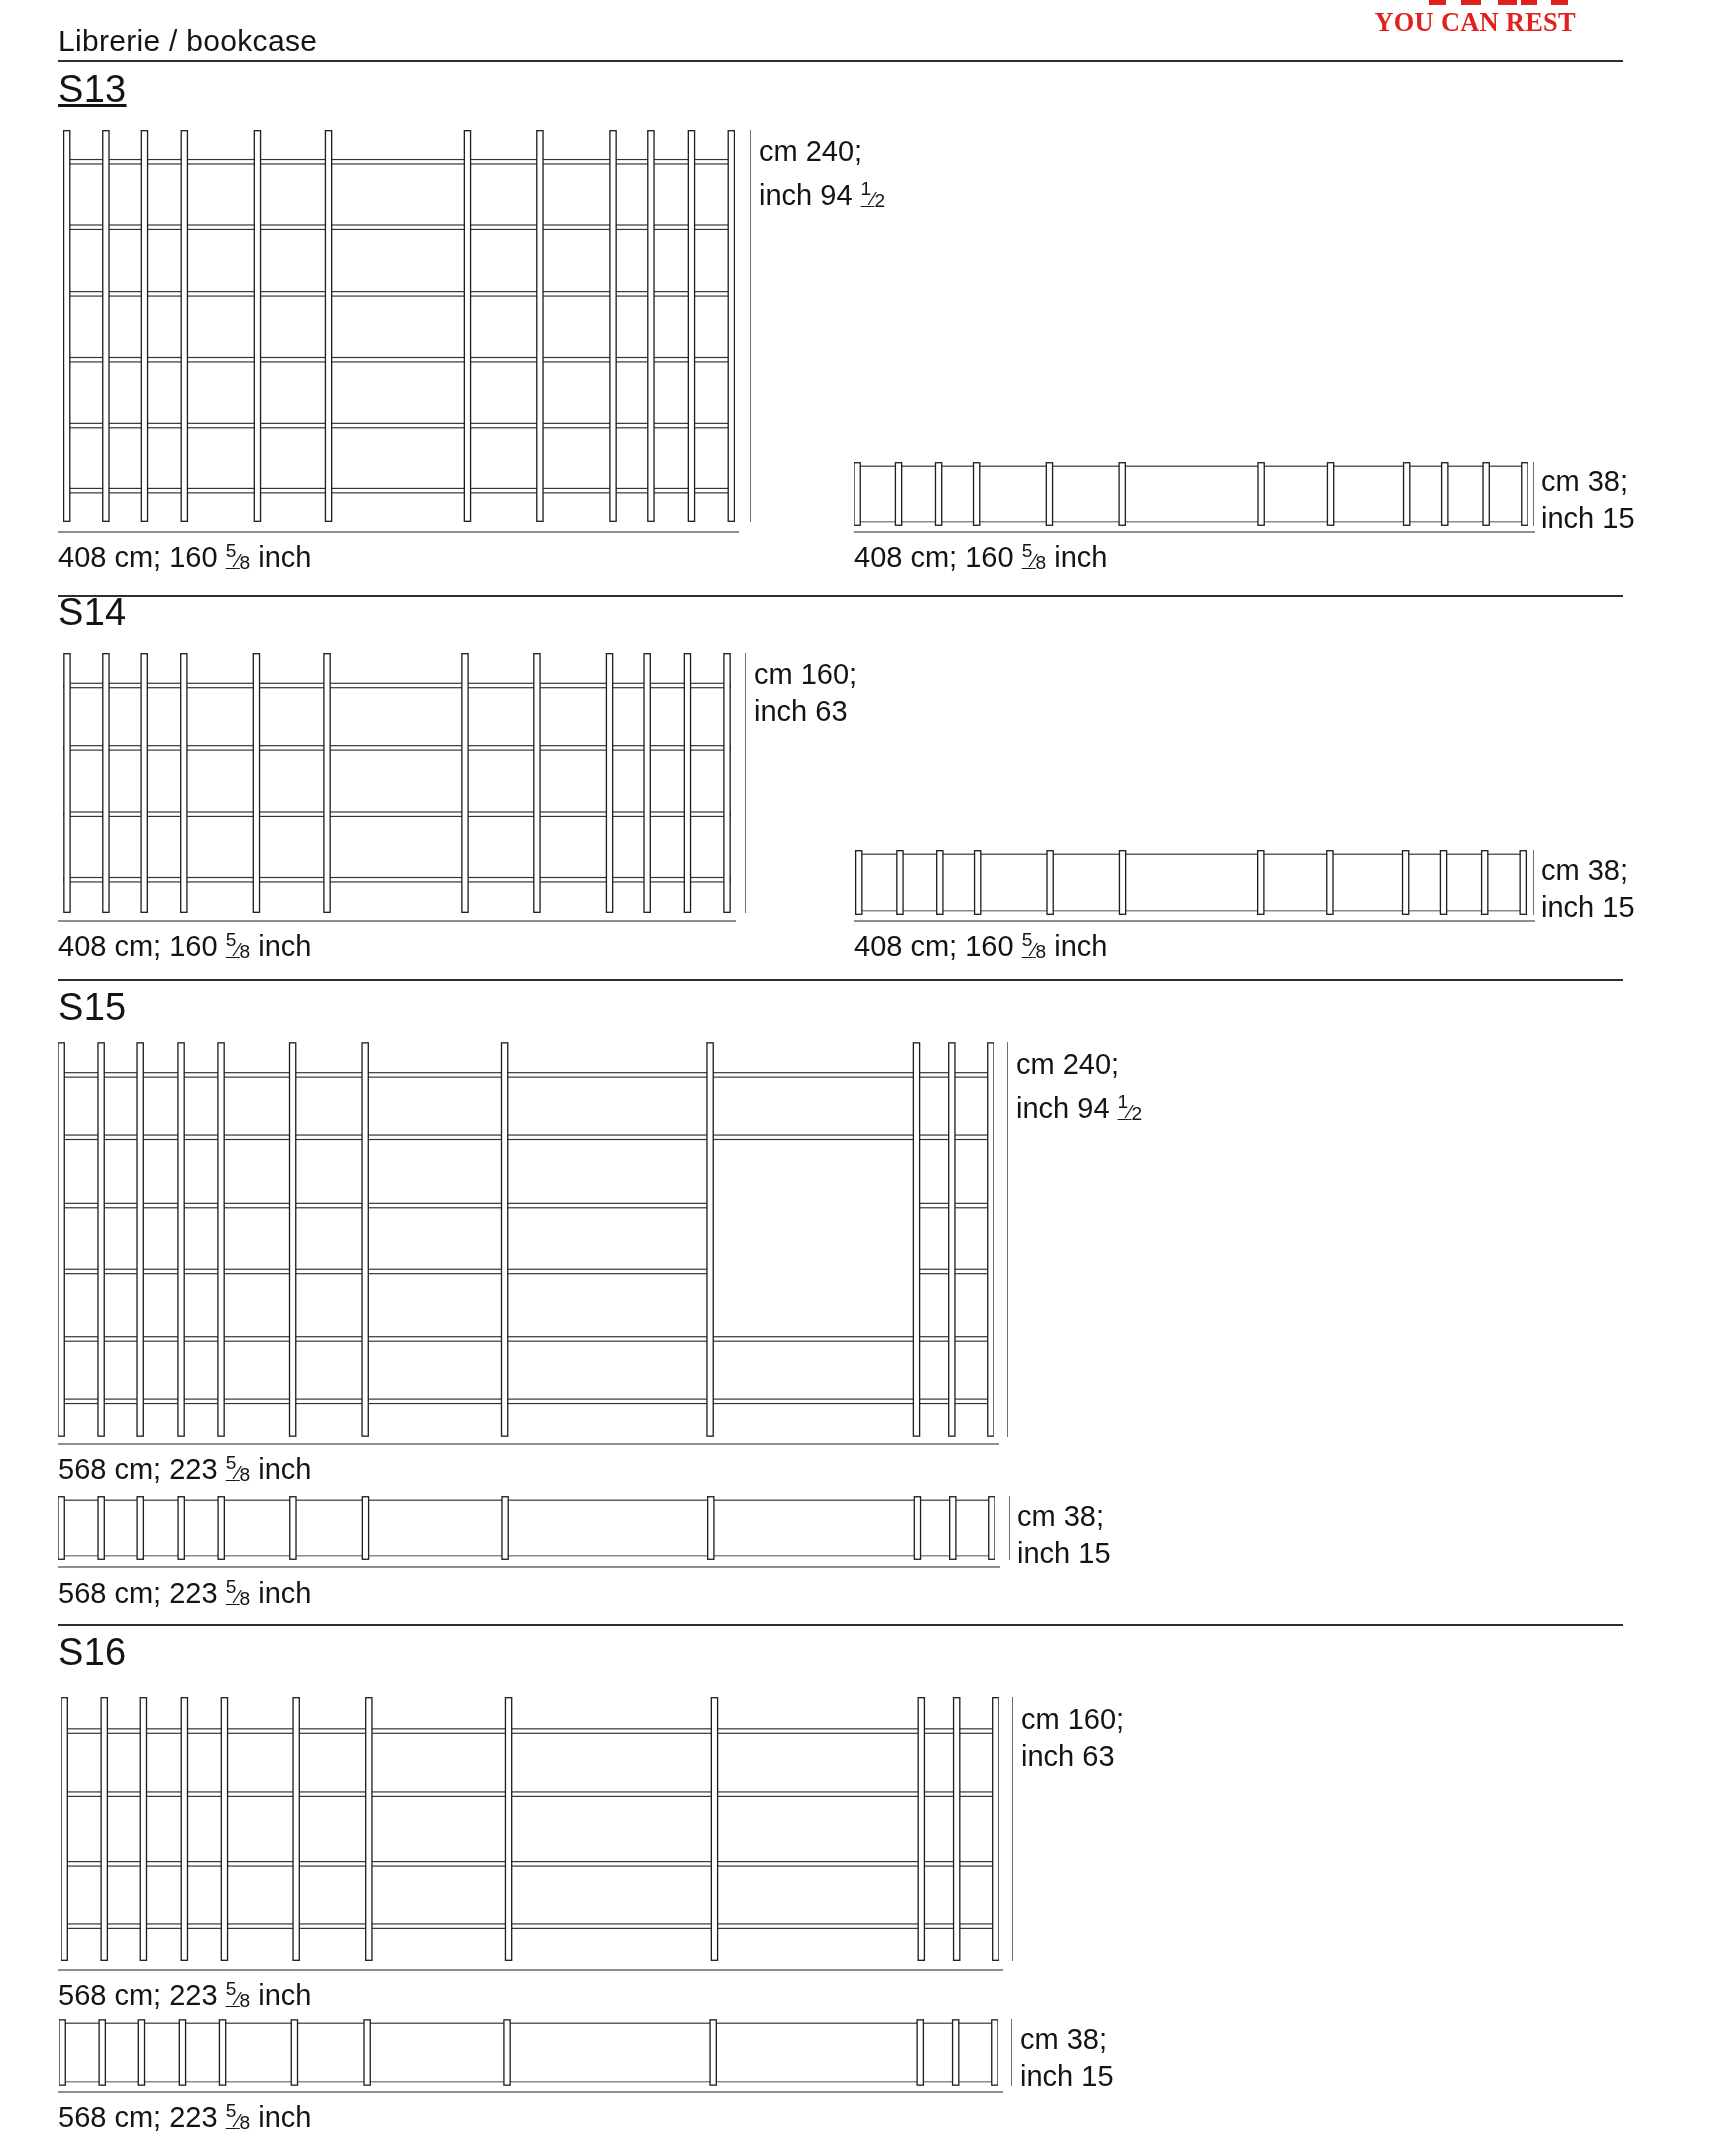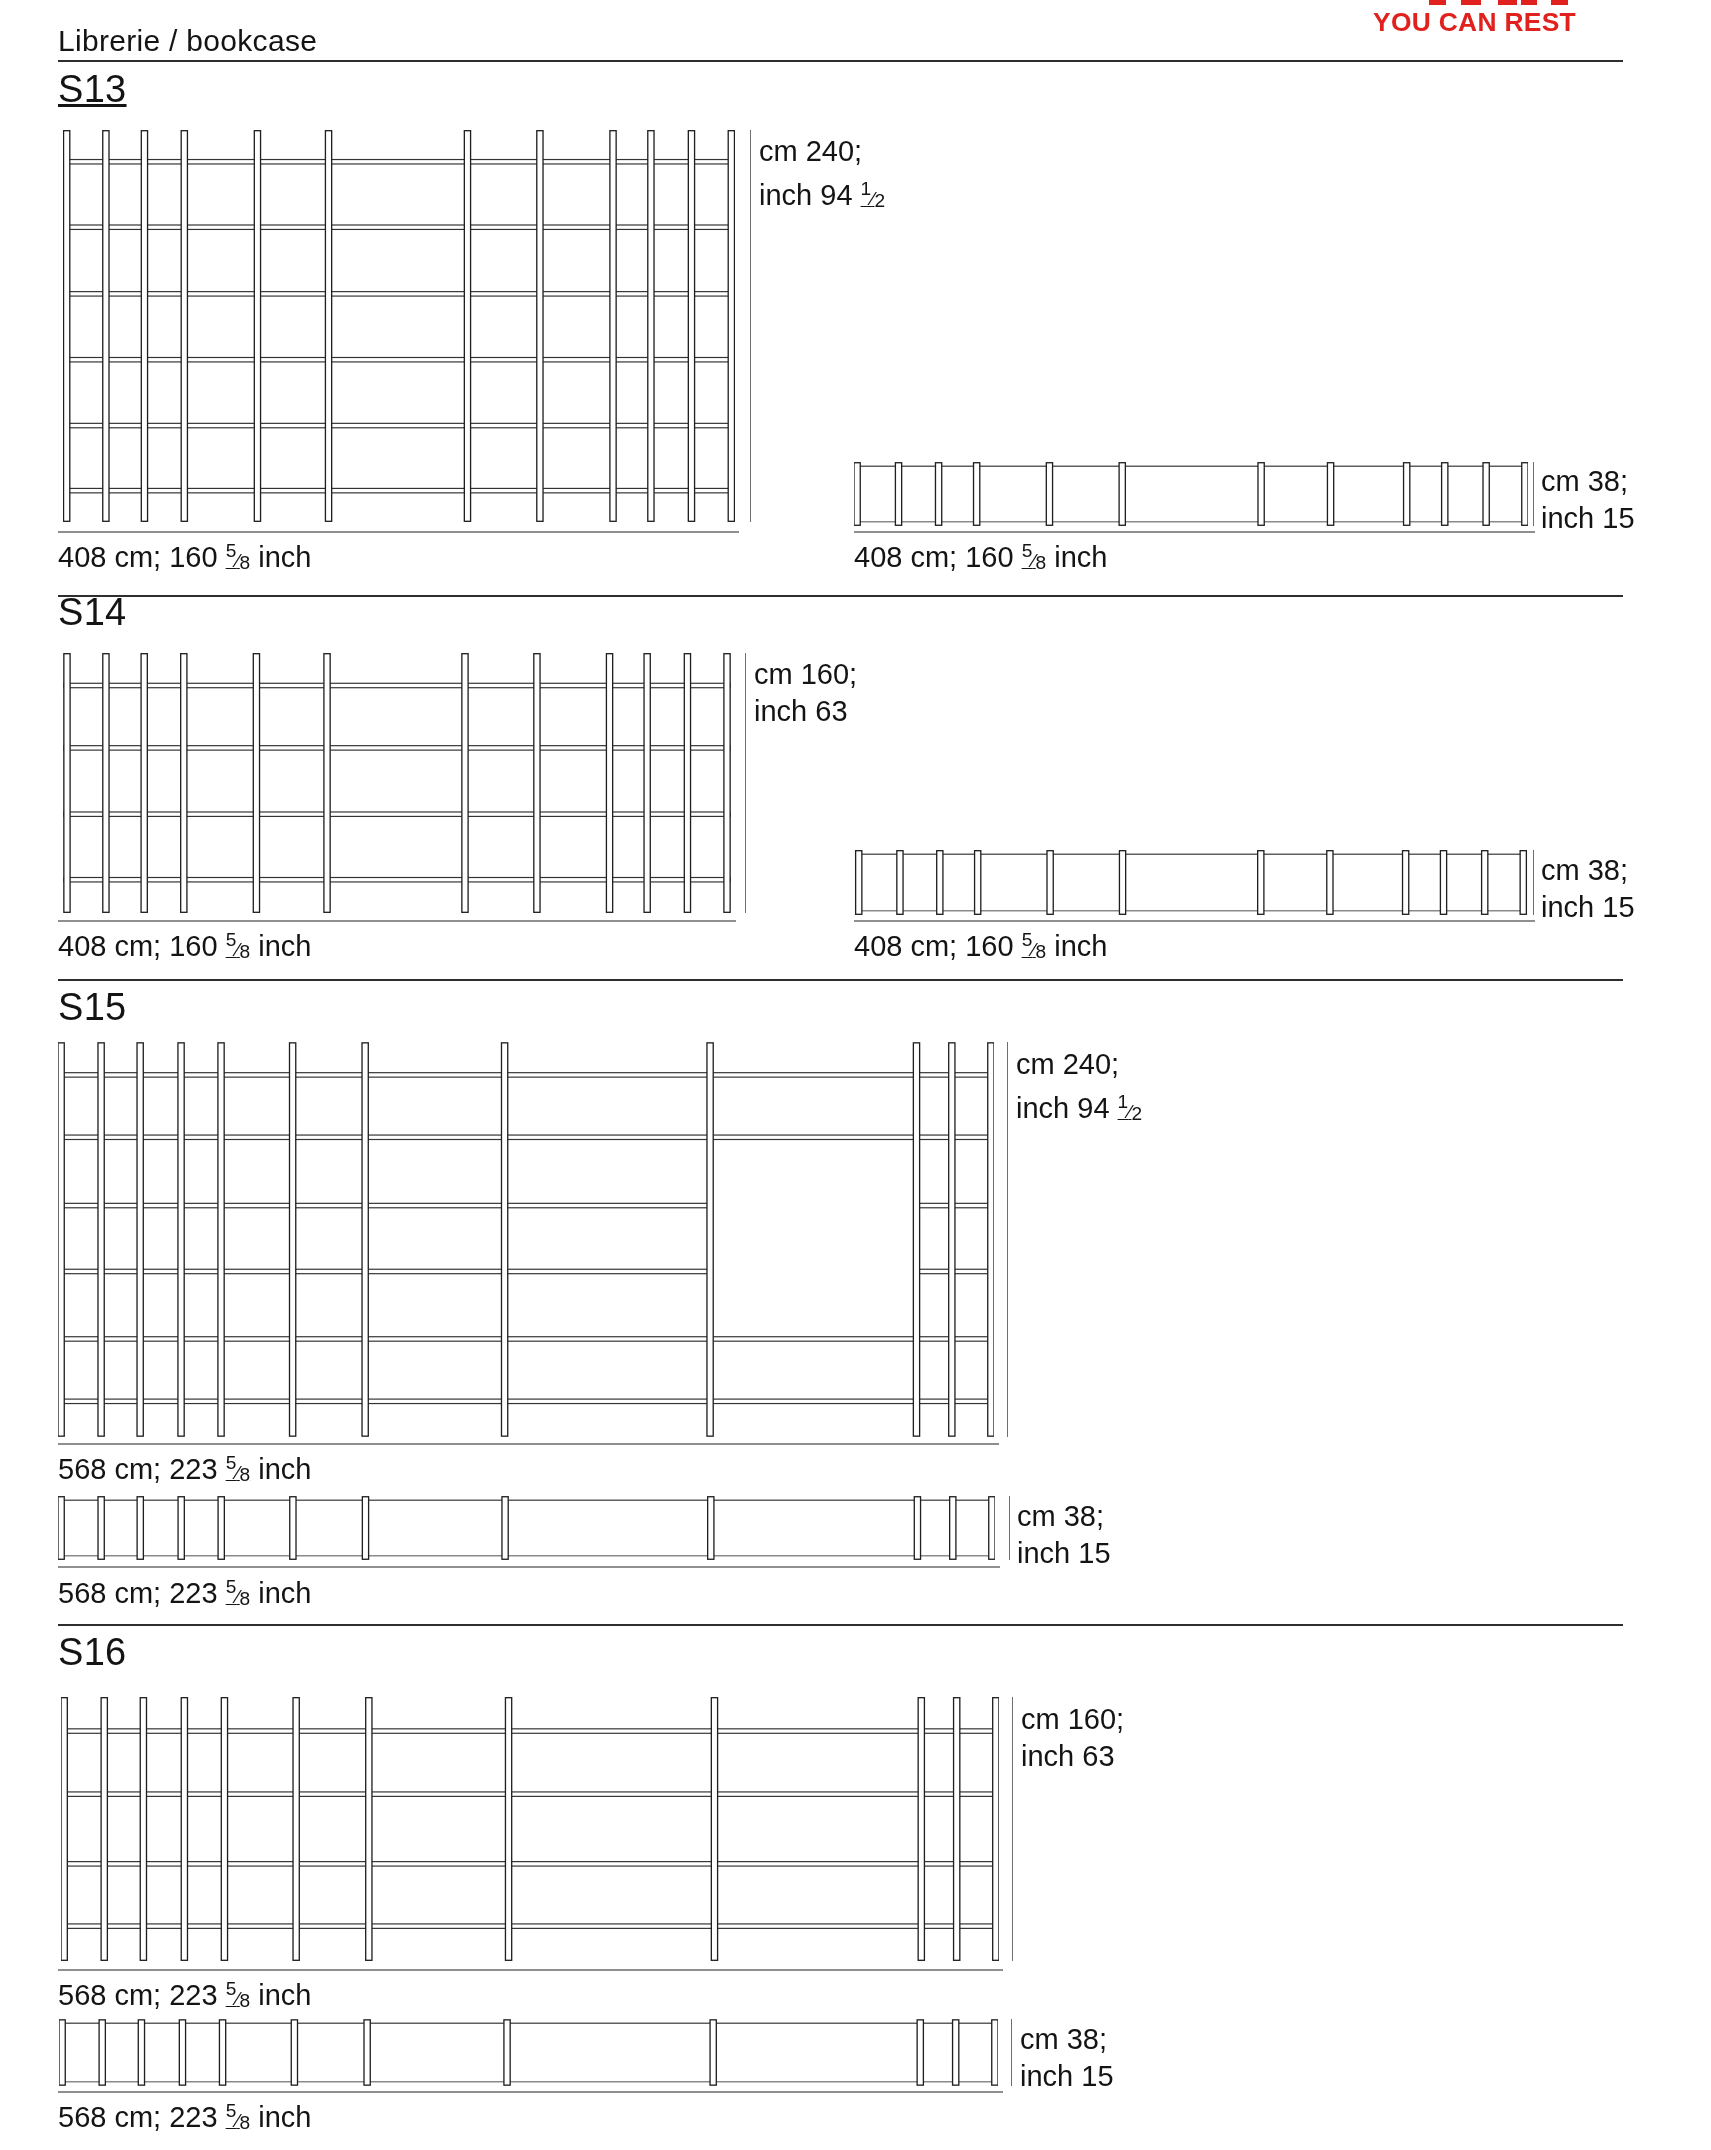--- a/index.html
+++ b/index.html
@@ -24,21 +24,21 @@
 </head>
 <body>
 
 <div id="page">
 
   <div class="brand-frag" style="left:1429px;width:16.7px;"></div>
   <div class="brand-frag" style="left:1461px;width:19.5px;"></div>
   <div class="brand-frag" style="left:1498px;width:19px;"></div>
   <div class="brand-frag" style="left:1521px;width:16px;"></div>
   <div class="brand-frag" style="left:1551px;width:16.7px;"></div>
-  <div class="abs brand" style="right:136px;top:7px;">YOU CAN REST</div>
+  <div class="abs brand" style="right:136px;top:7px;font-family:Liberation Serif, serif;">YOU CAN REST</div>
   <div class="abs page-title" style="left:58px;top:23.6px;">Librerie / bookcase</div>
   <div class="rule" style="top:60px;"></div>
 
   <div class="abs sec-title" style="left:58px;top:68px;text-decoration:underline;">S13</div>
   <div class="draw" style="left:63px;top:130px;width:672px;height:392px;">
       <svg viewBox="0 0 967 565" width="100%" height="100%">
         <rect x="0" y="42.565" width="967" height="6.4" fill="#ffffff" stroke="#333333" stroke-width="1.7"></rect>
         <rect x="0" y="136.92000000000002" width="967" height="6.4" fill="#ffffff" stroke="#333333" stroke-width="1.7"></rect>
         <rect x="0" y="232.97" width="967" height="6.4" fill="#ffffff" stroke="#333333" stroke-width="1.7"></rect>
         <rect x="0" y="327.89" width="967" height="6.4" fill="#ffffff" stroke="#333333" stroke-width="1.7"></rect>

